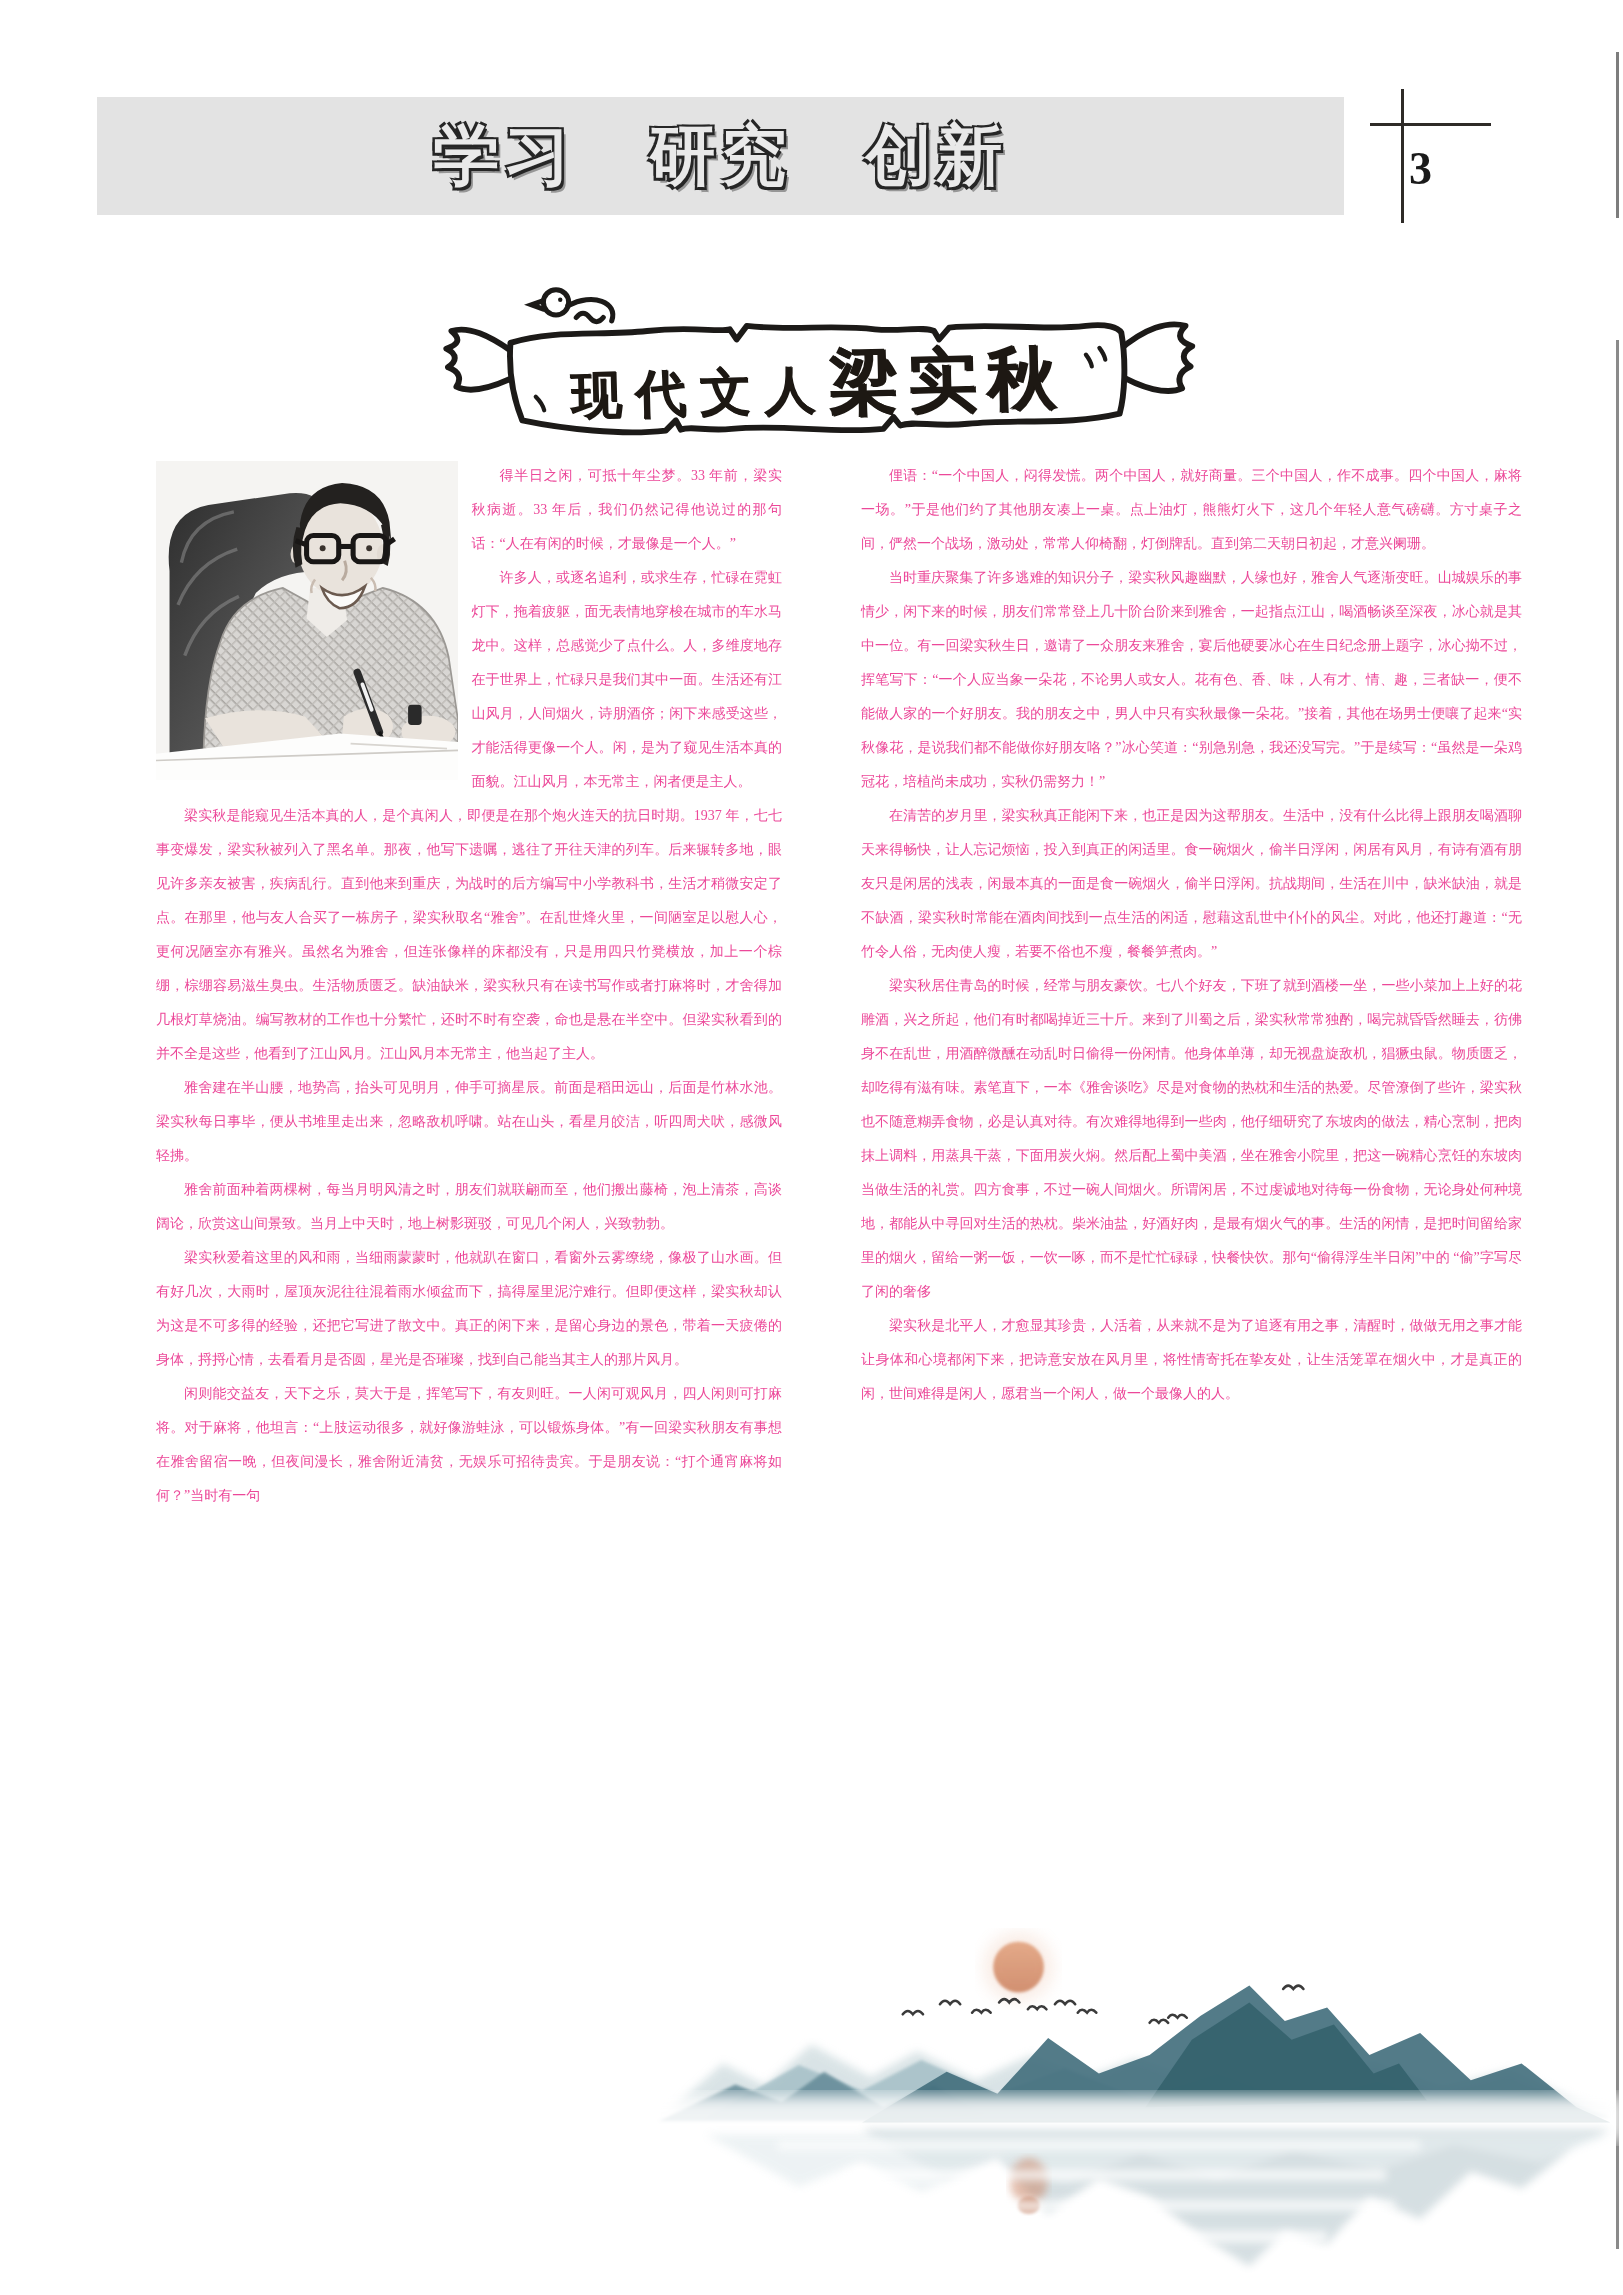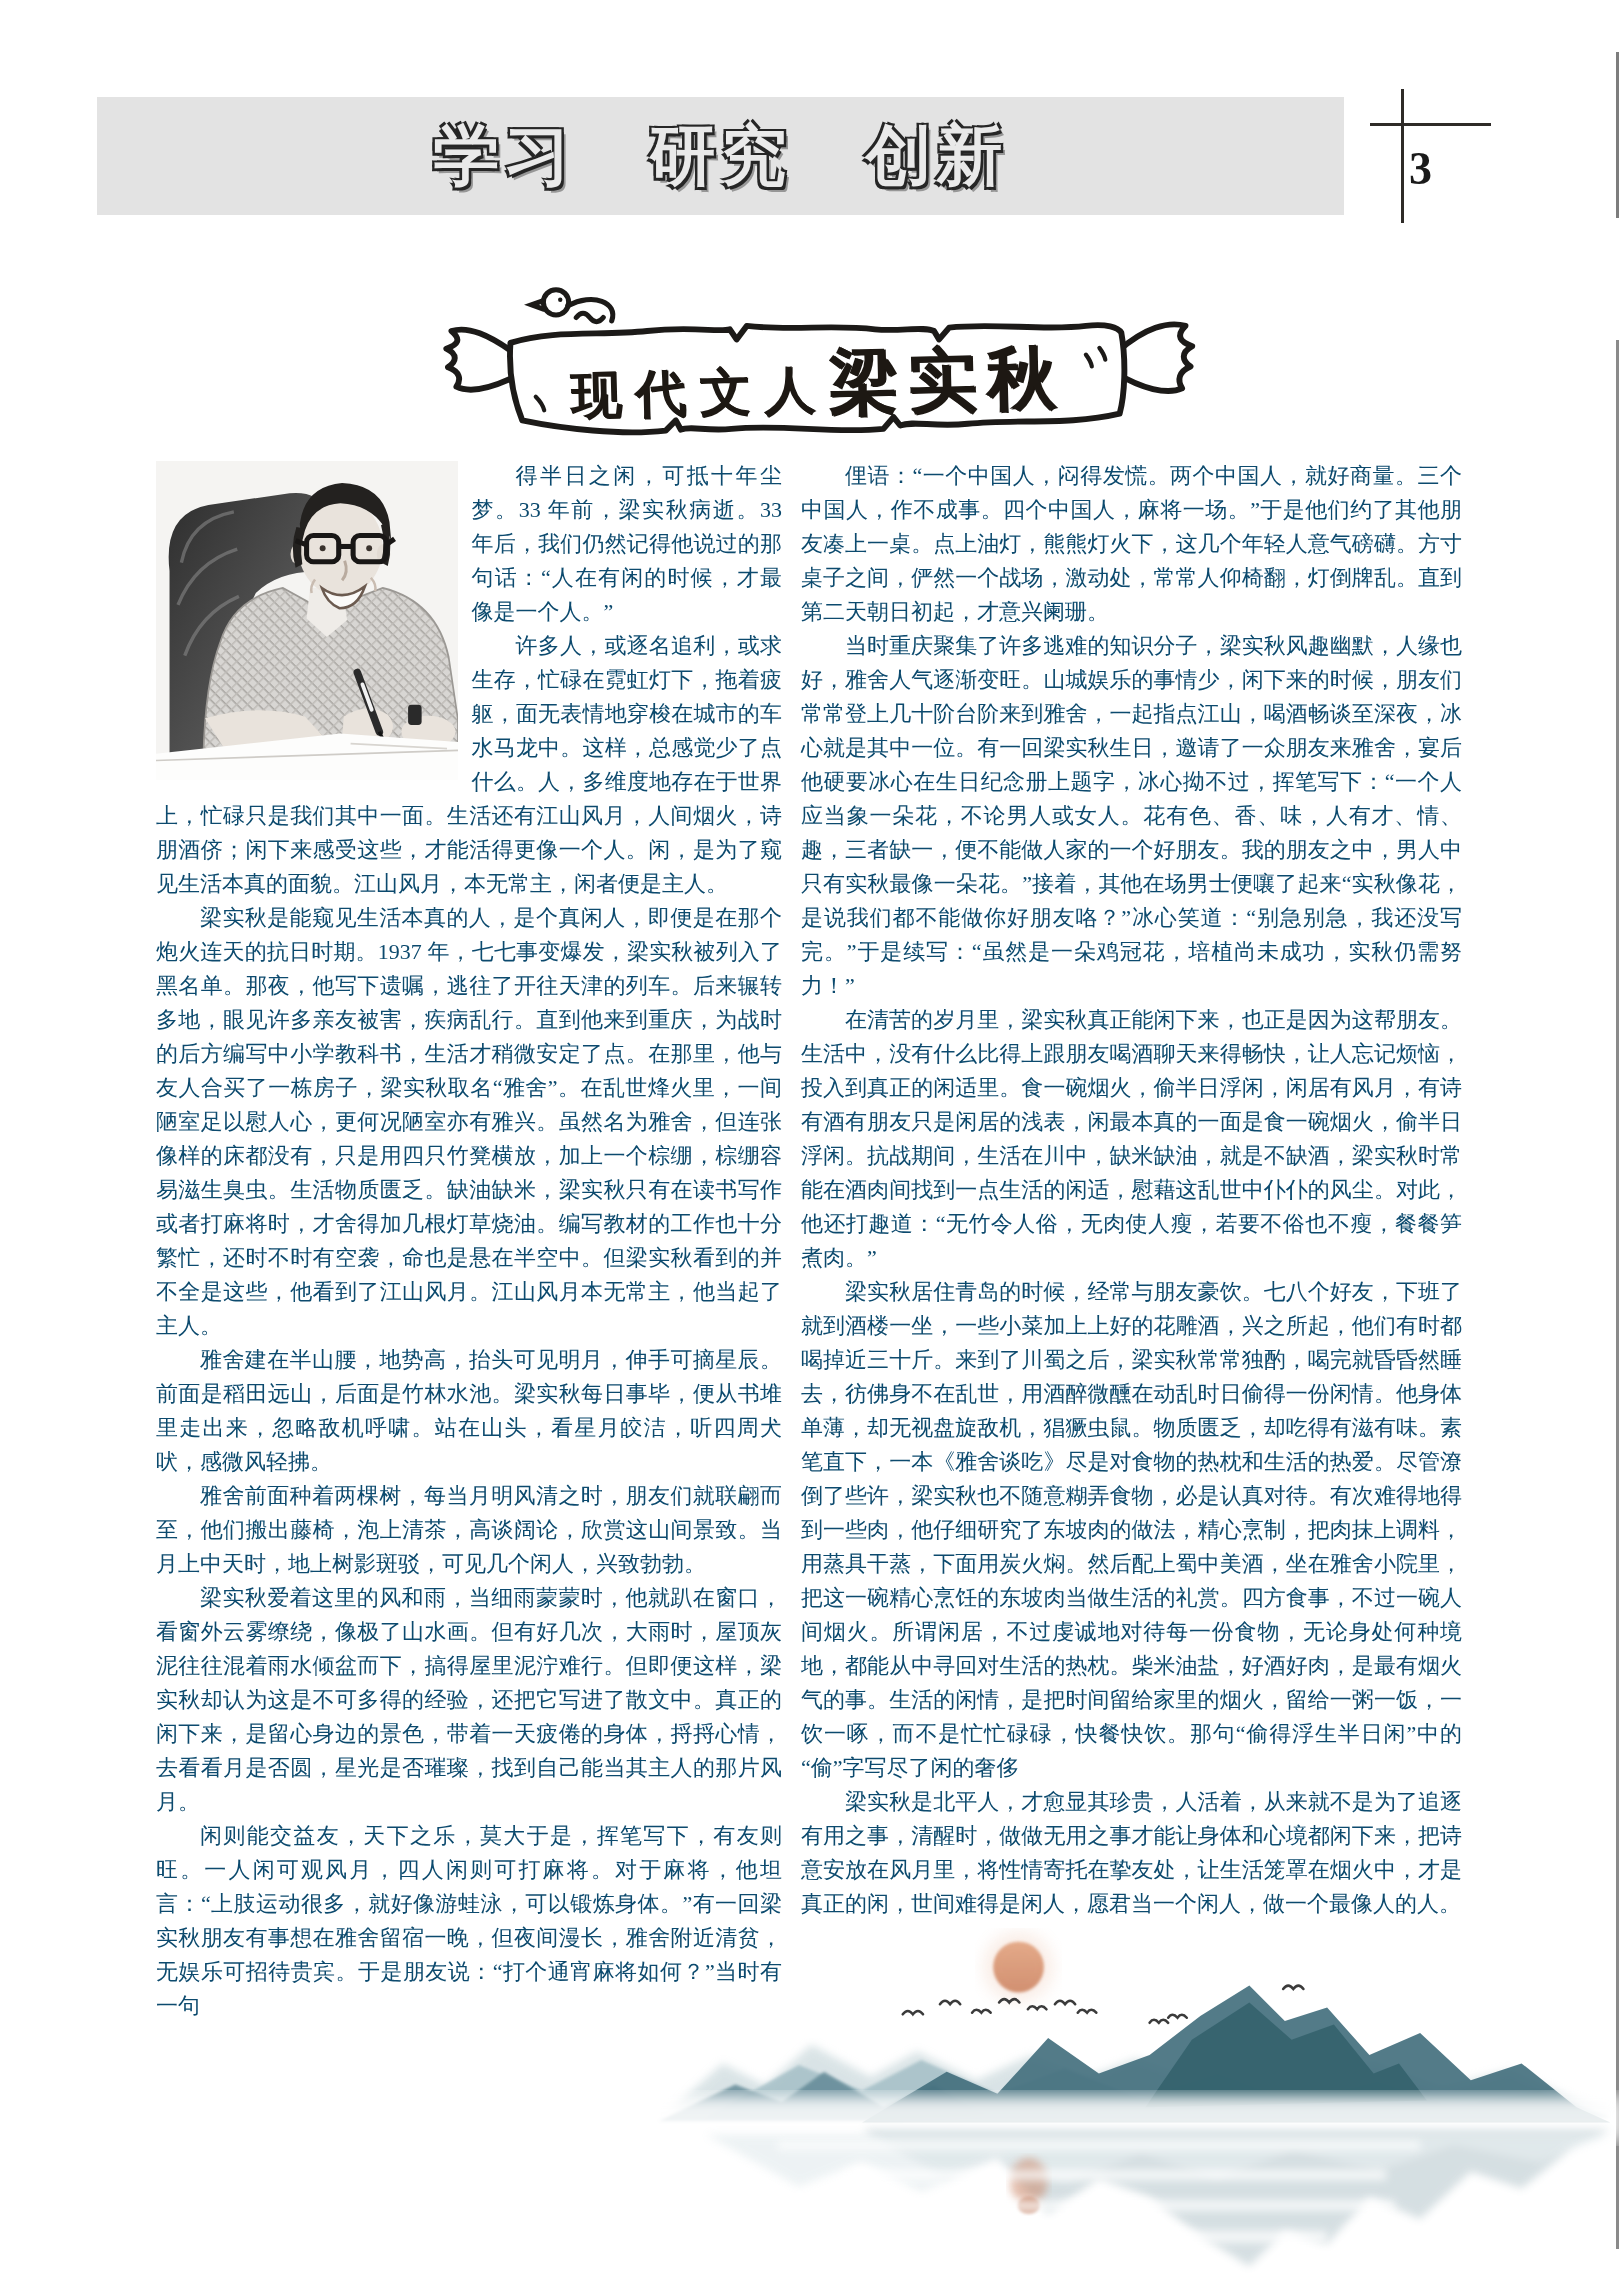--- a/index.html
+++ b/index.html
@@ -37,26 +37,26 @@
     position:absolute; left:51px; right:51px; top:61px; text-align:center;
     white-space:nowrap; transform:rotate(-1.4deg); color:#1d1813;
   }
   .banner-title .prefix { font-size:51px; font-weight:bold; letter-spacing:13.5px;
       text-shadow:0.8px 0.8px 0 #1d1813; }
   .banner-title .name   { font-size:69px; font-weight:bold; letter-spacing:10px;
       text-shadow:1.7px 0.8px 0 #1d1813; }
   
   .article { position:absolute; left:131px; top:459px; width:1365px; z-index:2; }
   .col {
-    position:absolute; top:0; font-size:22px; line-height:34px;
-    text-align:justify; color:#0c4a6e;
+    position:absolute; top:0; font-size:14px; line-height:34px;
+    text-align:justify; color:#ec4899;
   }
   .col p { margin:0; text-indent:2em; }
   .col-left  { left:25px;  width:626px; }
-  .col-right { left:670px; width:661px; }
+  .col-right { left:730px; width:661px; }
   .photo-figure {
     float:left; width:302px; height:319px; margin:1.7px 13.5px 15px 0; padding:0;
   }
   .photo-figure svg { width:100%; height:100%; display:block; }
   
   .landscape { position:absolute; left:524px; top:1928px; width:1099px; height:368px; z-index:0; }
   .landscape svg { width:100%; height:100%; display:block; }
 </style>
 </head>
 <body>

